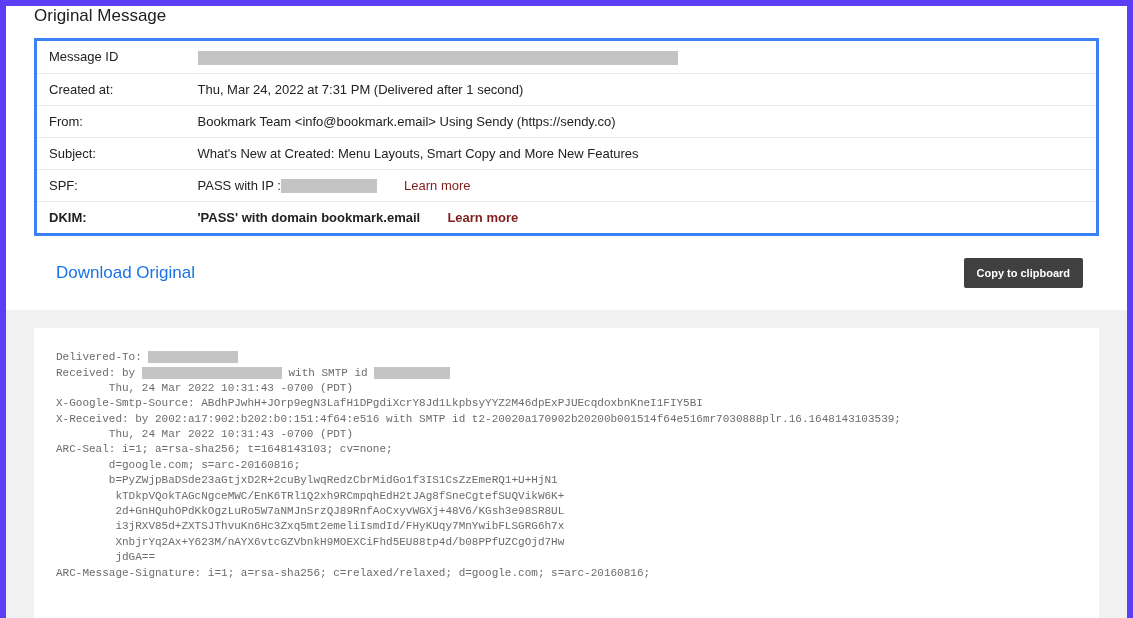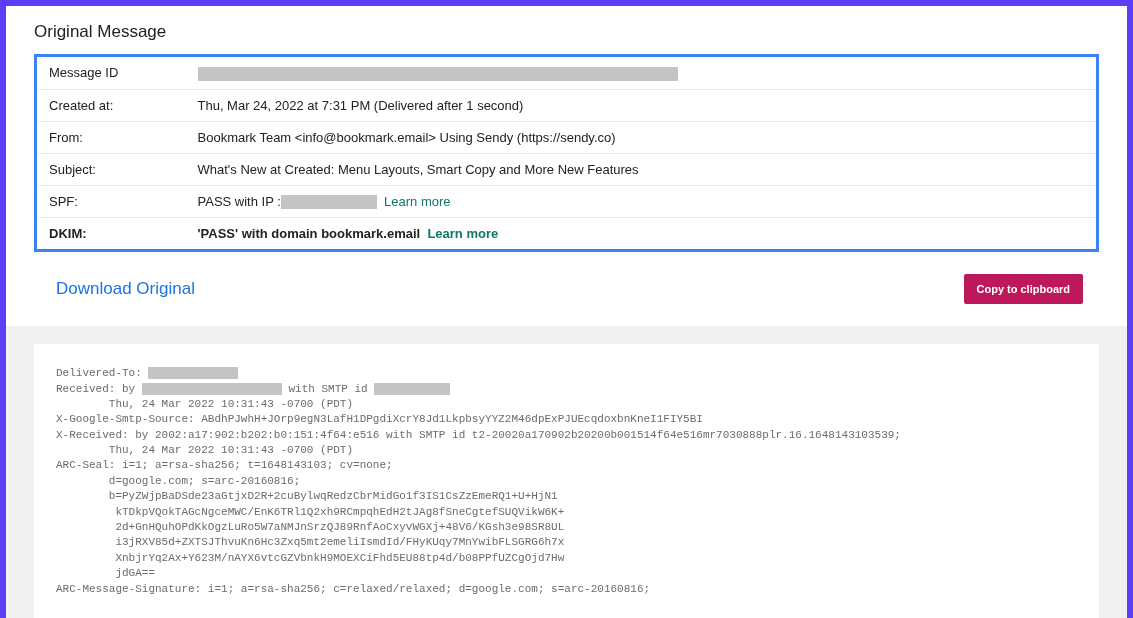--- a/index.html
+++ b/index.html
@@ -10,21 +10,21 @@
     color: #222;
     background: #5a3ff7;
     padding: 6px;
   }
   .outer-white {
     background: #fff;
     width: 100%;
     min-height: 606px;
   }
   .content-wrap {
-    padding: 16px 28px 0 28px;
+    padding: 0 28px 0 28px;
   }
   .page-title {
     font-size: 17px;
     color: #202124;
     margin: 0 0 12px 0;
     font-weight: 400;
   }
   .header-table {
     width: 100%;
     border: 3px solid #3b82f6;
@@ -48,36 +48,37 @@
     height: 14px;
     vertical-align: middle;
   }
   .redacted.w1 { width: 480px; }
   .redacted.w2 { width: 260px; }
   .redacted.w3 { width: 96px; }
   .redacted.inline-small { width: 90px; height: 12px; }
   .redacted.inline-med { width: 140px; height: 12px; }
   .redacted.inline-tiny { width: 76px; height: 12px; }
   .link {
-    color: #0f766e;
+    color: #7f1d1d;
     cursor: pointer;
+    margin-left: 20px;
   }
   .actions-row {
     display: flex;
     justify-content: space-between;
     align-items: center;
     padding: 22px 16px 22px 22px;
   }
   .download-link {
     color: #1a73e8;
     font-size: 17px;
     cursor: pointer;
   }
   .copy-btn {
-    background: #be185d;
+    background: #404040;
     color: #fff;
     border: none;
     font-size: 11px;
     font-weight: 700;
     padding: 9px 13px;
     cursor: pointer;
     border-radius: 2px;
   }
   .raw-section {
     background: #f1f1f1;

